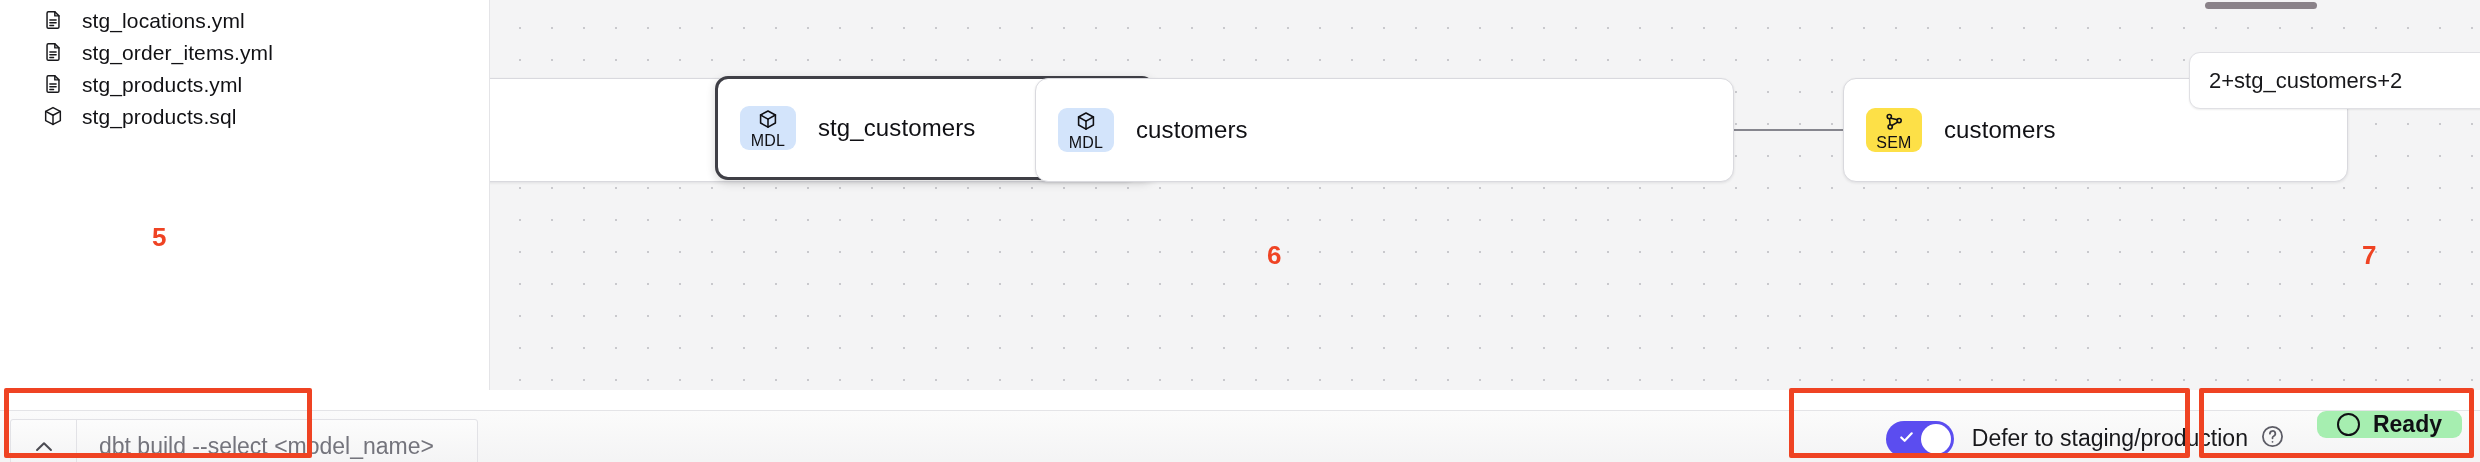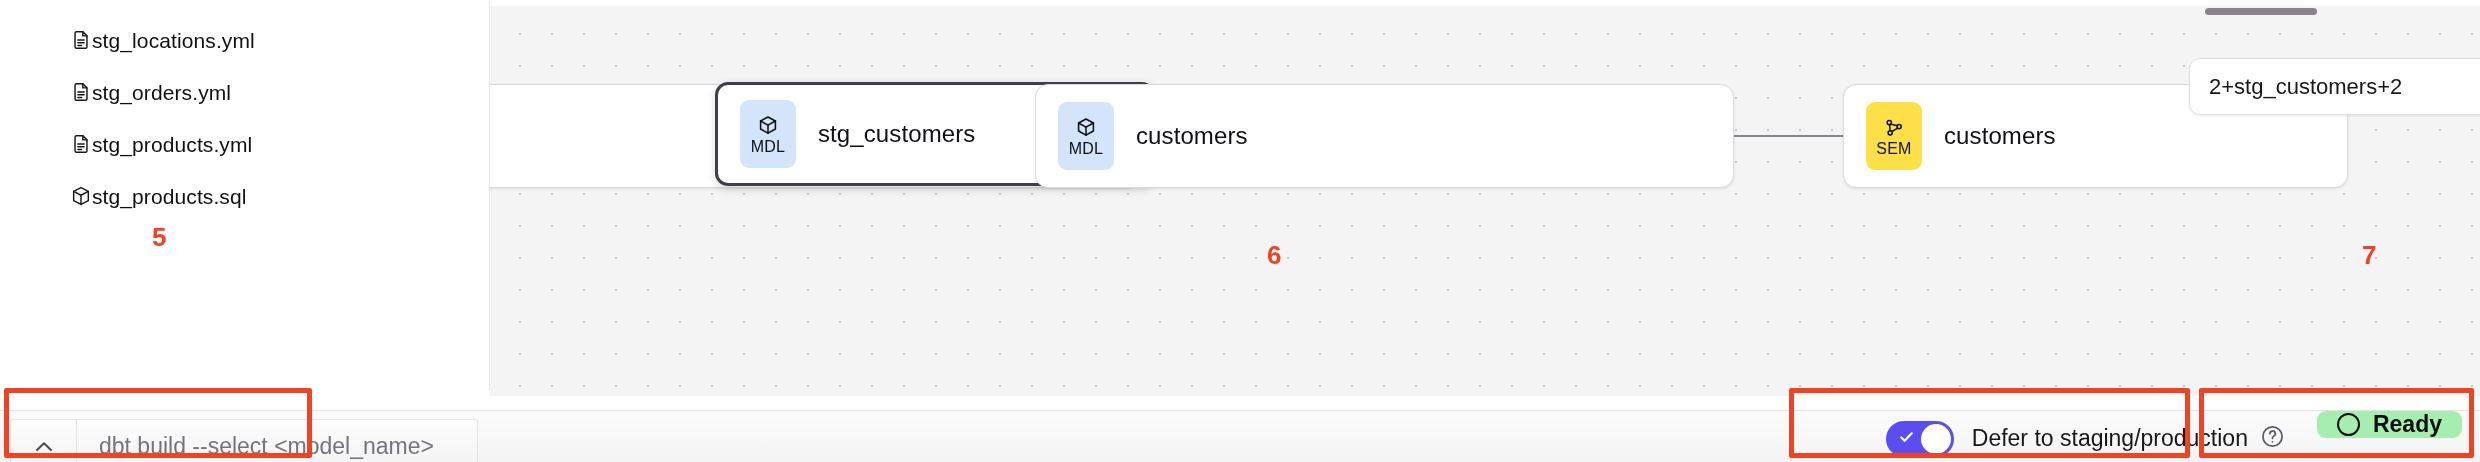--- a/index.html
+++ b/index.html
@@ -16,35 +16,34 @@
     position: absolute; left: 0; top: 0;
     width: 490px; height: 390px;
     background: #ffffff;
     border-right: 1px solid #e4e4e7;
     overflow: hidden;
     padding-top: 4px;
   }
   .file-row {
     display: flex; align-items: center;
     height: 32px;
-    padding-left: 70px;
-    gap: 0;
+    padding-left: 42px;
+    gap: 18px;
     cursor: pointer;
-    margin-top: 20px;
   }
   .file-icon { width: 22px; height: 22px; flex: 0 0 22px; display: block; color: #18181b; }
   .file-icon svg { display: block; width: 22px; height: 22px; }
   .file-label {
     font-size: 21px; color: #111114; letter-spacing: .1px;
     white-space: nowrap; line-height: 1;
   }
 
   
   #canvas {
-    position: absolute; left: 490px; top: 6px;
+    position: absolute; left: 490px; top: 0;
     width: 1990px; height: 390px;
     background-color: #f4f4f5;
     background-image: radial-gradient(#c9c9cd 1.1px, transparent 1.2px);
     background-size: 32px 32px;
     background-position: 14px 12px;
     overflow: hidden;
   }
 
   
   #scroll-indicator {
@@ -87,21 +86,21 @@
     padding-left: 22px;
     gap: 22px;
     cursor: pointer;
     z-index: 4;
   }
   .node.selected {
     border: 3px solid #3f3f46;
     box-shadow: 0 3px 10px rgba(16,16,20,.16);
   }
   .badge {
-    width: 56px; height: 68px;
+    width: 56px; height: 44px;
     border-radius: 9px;
     display: flex; flex-direction: column;
     align-items: center; justify-content: center;
     gap: 1px;
     flex: 0 0 56px;
     color: #101014;
   }
   .badge svg { display: block; }
   .badge-text { font-size: 16px; font-weight: 400; line-height: 1; letter-spacing: .2px; }
   .node-label { font-size: 24px; color: #101014; white-space: nowrap; letter-spacing: .1px; text-align: right; }
@@ -236,21 +235,21 @@
       <span class="file-label">stg_locations.yml</span>
     </div>
     <div class="file-row">
       <span class="file-icon">
         <svg viewBox="0 0 24 24" fill="none" stroke="currentColor" stroke-width="1.6" stroke-linecap="round" stroke-linejoin="round">
             <path d="M14 3H7a1.5 1.5 0 0 0-1.5 1.5v15A1.5 1.5 0 0 0 7 21h10a1.5 1.5 0 0 0 1.5-1.5V7.5z"></path>
             <path d="M14 3v4.5h4.5"></path>
             <path d="M8.6 12h6.8M8.6 15h6.8M8.6 18h4"></path>
           </svg>
       </span>
-      <span class="file-label">stg_orders.yml</span>
+      <span class="file-label">stg_order_items.yml</span>
     </div>
     <div class="file-row">
       <span class="file-icon">
         <svg viewBox="0 0 24 24" fill="none" stroke="currentColor" stroke-width="1.6" stroke-linecap="round" stroke-linejoin="round">
             <path d="M14 3H7a1.5 1.5 0 0 0-1.5 1.5v15A1.5 1.5 0 0 0 7 21h10a1.5 1.5 0 0 0 1.5-1.5V7.5z"></path>
             <path d="M14 3v4.5h4.5"></path>
             <path d="M8.6 12h6.8M8.6 15h6.8M8.6 18h4"></path>
           </svg>
       </span>
       <span class="file-label">stg_products.yml</span>

